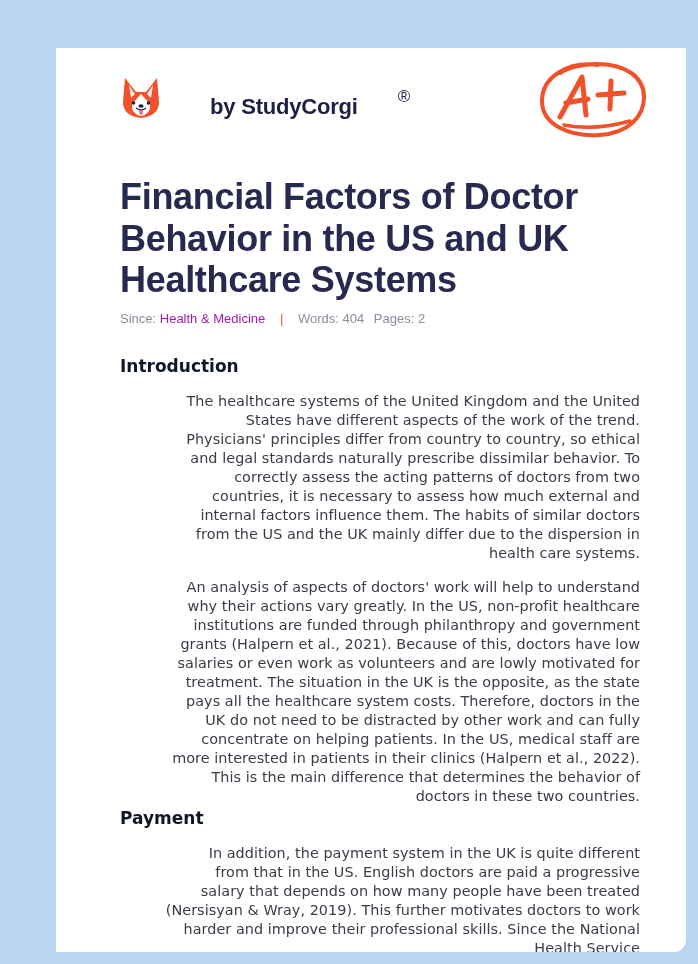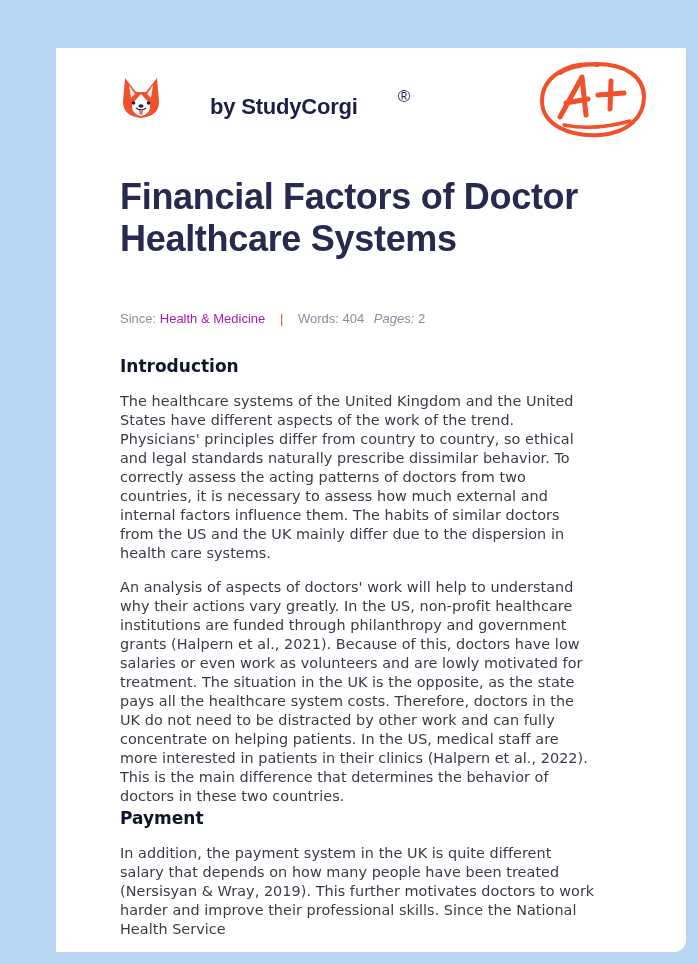--- a/index.html
+++ b/index.html
@@ -42,35 +42,35 @@
     color: #27294f; letter-spacing: -0.3px;
   }
   .meta {
     position: absolute; left: 120px; top: 311px;
     font-family: "Liberation Sans", sans-serif;
     font-size: 13px; color: #8a8d9c;
     white-space: nowrap;
   }
   .meta .topic-val { color: #a21caf; }
   .meta .sep { color: #e0562a; margin: 0 11px; }
-  .meta .gap { margin-left: 6px; font-style: italic; }
+  .meta .gap { margin-left: 6px; }
   .body {
     position: absolute; left: 120px; top: 354px; width: 520px;
   }
   h2 {
     margin: 0;
     font-family: "DejaVu Sans", sans-serif;
     font-weight: 700; font-size: 17px; line-height: 24px;
     color: #0f172a;
   }
   p {
     margin: 0;
     font-family: "DejaVu Sans", sans-serif;
     font-size: 14.4px; line-height: 19px;
-    color: #3b3b48; letter-spacing: 0.05px;
+    color: #3b3b48; letter-spacing: 0.05px; text-align: right;
   }
   .line { display: block; white-space: nowrap; }
   .s-intro h2 { margin-top: 0; }
   .s-intro p { margin-top: 14px; }
   .s-funding h2 { margin-top: 0; }
   .s-funding p { margin-top: 15px; }
   .s-payment h2 { margin-top: 0; }
   .s-payment p { margin-top: 14px; }
   .bottom-band {
     position: absolute; left: 0; top: 952px; width: 698px; height: 12px;
@@ -100,20 +100,21 @@
 
 <svg class="grade" viewBox="0 0 110 82">
   <path d="M60 6 C30 2 4 18 4 42 C4 66 32 78 62 76 C90 74 106 58 106 38 C106 18 88 5 58 5 C44 5 30 9 22 14" fill="none" stroke="#f0502a" stroke-width="4" stroke-linecap="round"></path>
   <path d="M22 58 L44 18 L48 56 M28 44 L50 40" fill="none" stroke="#f0502a" stroke-width="5" stroke-linecap="round" stroke-linejoin="round"></path>
   <path d="M60 36 L86 34 M73 22 L72 50" fill="none" stroke="#f0502a" stroke-width="5" stroke-linecap="round"></path>
   <path d="M26 66 Q56 72 92 62" fill="none" stroke="#f0502a" stroke-width="3.5" stroke-linecap="round"></path>
 </svg>
 
 <h1>
   <span class="line">Financial Factors of Doctor</span>
+  <span class="line">Behavior in the US and UK</span>
   <span class="line">Healthcare Systems</span>
 </h1>
 
 <div class="meta">
   <span>Since:</span>
   <span class="topic-val">Health &amp; Medicine</span>
   <span class="sep">|</span>
   <span>Words:</span>
   <span>404</span>
   <span class="gap">Pages:</span>
@@ -150,20 +151,21 @@
       <span class="line">more interested in patients in their clinics (Halpern et al., 2022).</span>
       <span class="line">This is the main difference that determines the behavior of</span>
       <span class="line">doctors in these two countries.</span>
     </p>
   </section>
 
   <section class="s-payment">
     <h2>Payment</h2>
     <p>
       <span class="line">In addition, the payment system in the UK is quite different</span>
+      <span class="line">from that in the US. English doctors are paid a progressive</span>
       <span class="line">salary that depends on how many people have been treated</span>
       <span class="line">(Nersisyan &amp; Wray, 2019). This further motivates doctors to work</span>
       <span class="line">harder and improve their professional skills. Since the National</span>
       <span class="line">Health Service</span>
     </p>
   </section>
 </div>
 
 <div class="bottom-band"></div>
 

